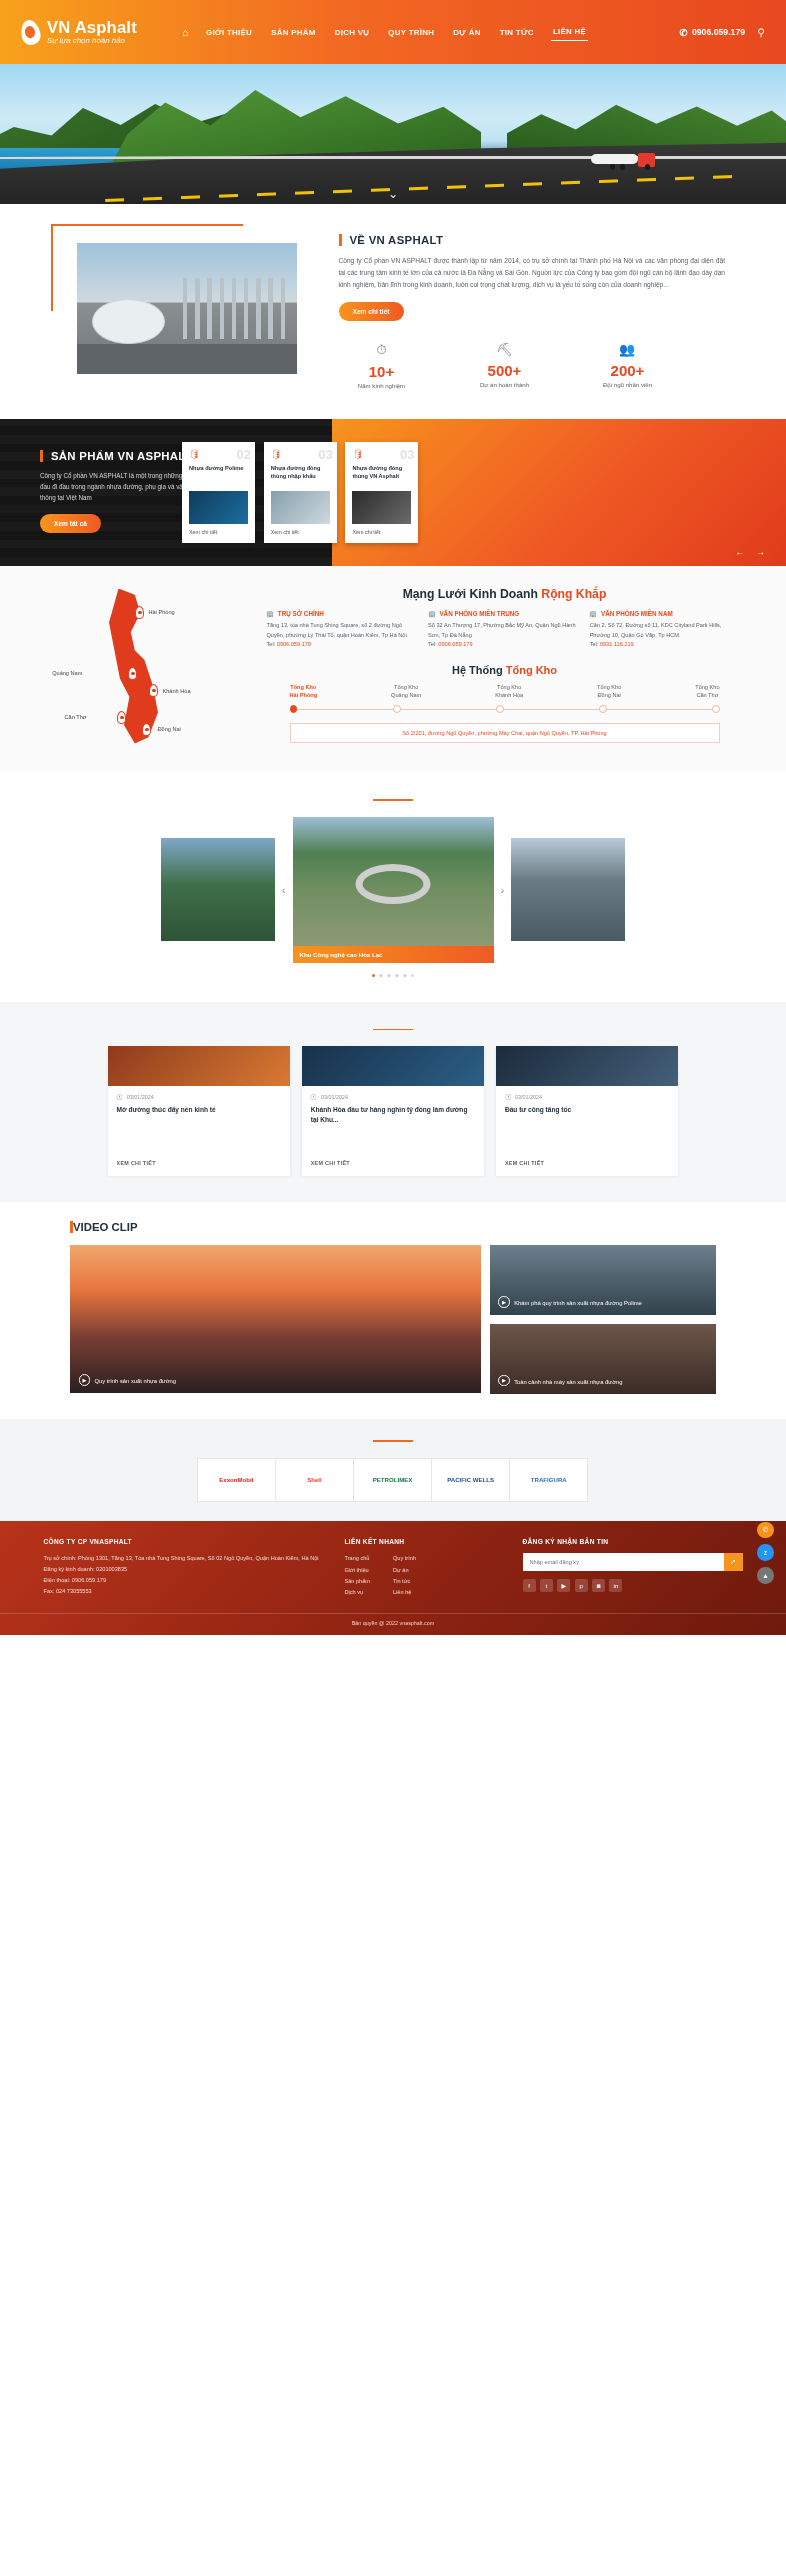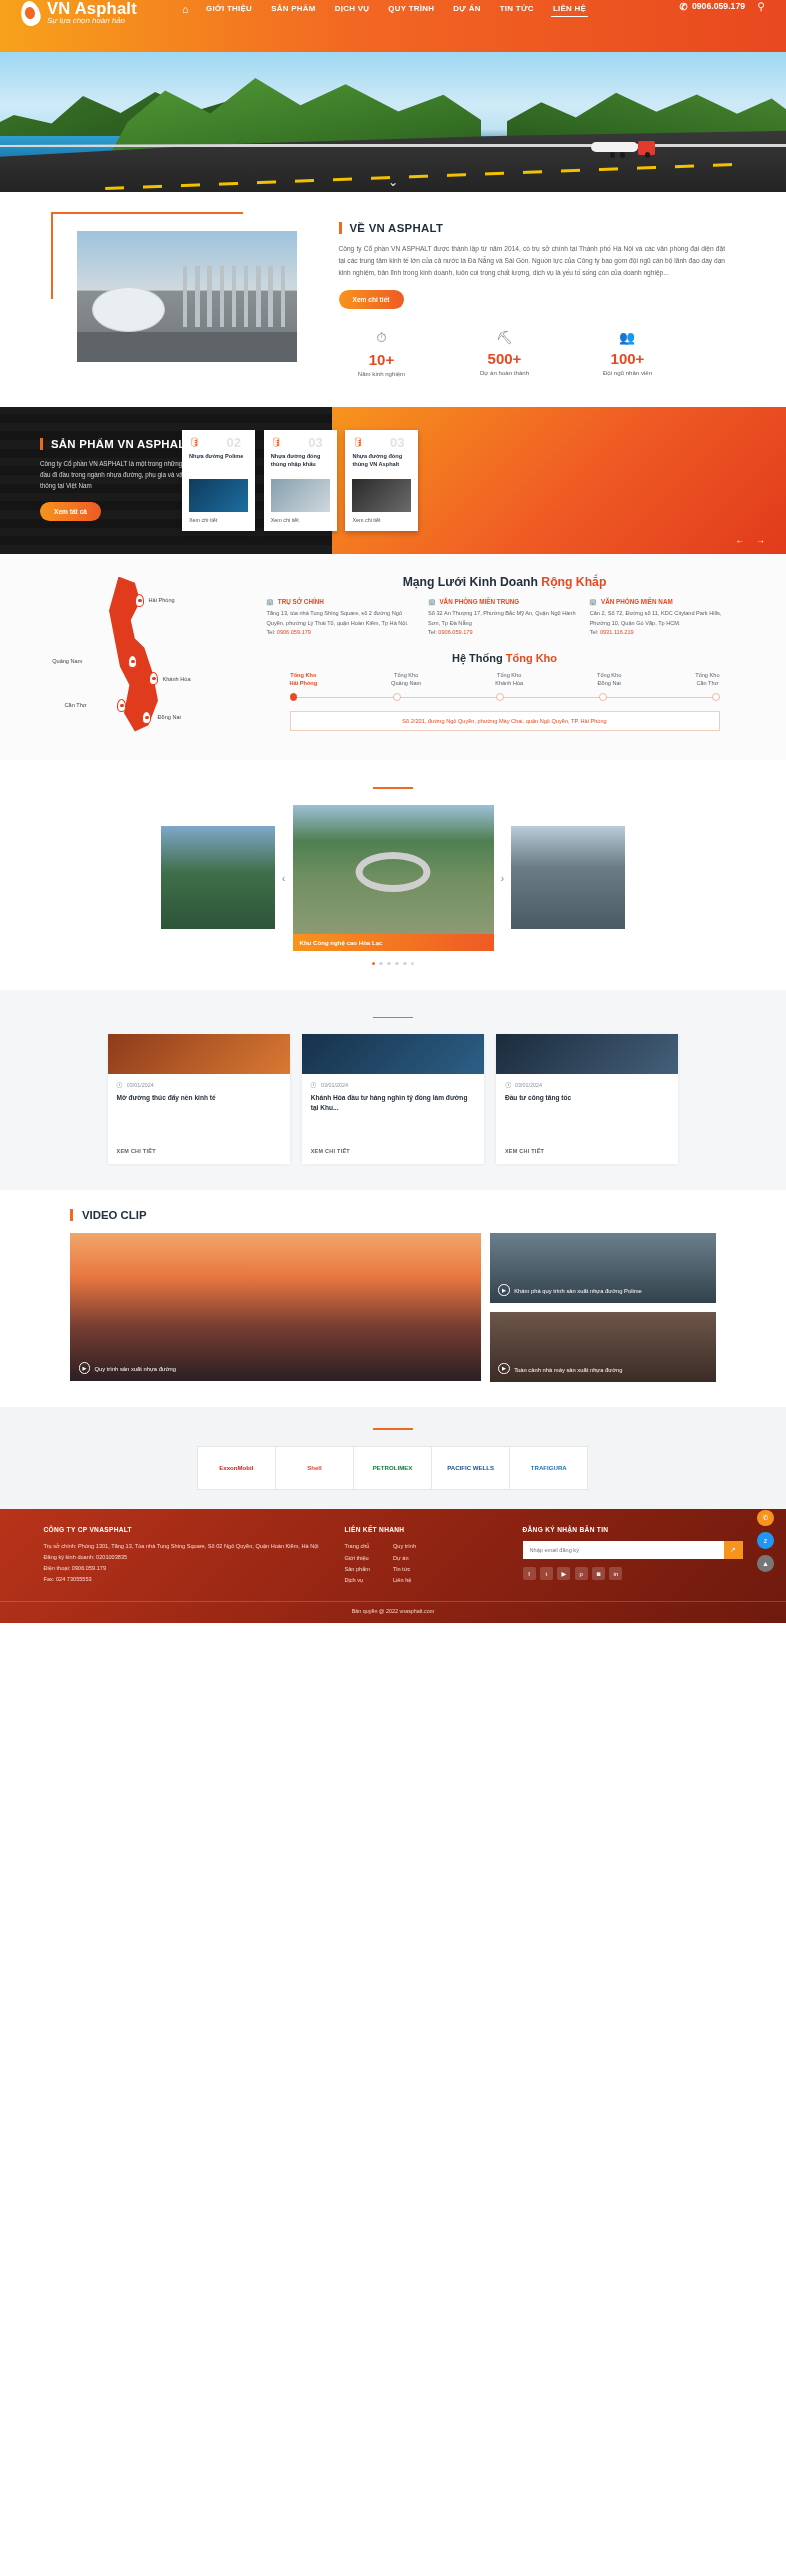--- a/index.html
+++ b/index.html
@@ -8,23 +8,23 @@
     width: 786px;
     font-family: "Liberation Sans", sans-serif;
     background:#fff;
     color:#333;
     overflow-x:hidden;
   }
   .page { width:786px; position:relative; }
 
   
   .header {
-    height:52px;
+    height:64px;
     background:linear-gradient(90deg,#f7a21b 0%, #f26722 45%, #e8481f 100%);
-    display:flex; align-items:flex-start;
+    display:flex; align-items:center;
     padding:0 21px;
     position:relative;
     z-index:20;
   }
   .logo-wrap { display:flex; align-items:center; gap:7px; }
   .logo-drop {
     width:19px; height:24.5px; background:#fff;
     border-radius:50% 50% 50% 50% / 62% 62% 38% 38%;
     transform:rotate(-12deg);
     position:relative;
@@ -164,21 +164,21 @@
   }
   .prod-desc{ font-size:6.3px; line-height:1.8; color:#d8d8d8; }
   .prod-cards{
     position:absolute; left:182px; top:23px; display:flex; gap:8.7px; z-index:4;
   }
   .prod-card{
     width:73px; background:#fff; padding:7px 7px 7.9px; position:relative;
     box-shadow:0 1.7px 5.2px rgba(0,0,0,.25);
   }
   .prod-card .num{
-    position:absolute; right:14px; top:5.2px; font-size:13px; font-weight:bold; color:#dfe3e6;
+    position:absolute; right:4px; top:5.2px; font-size:13px; font-weight:bold; color:#dfe3e6;
   }
   .prod-card .bico{ font-size:8.7px; color:#ef5a24; }
   .prod-card .pname{ font-size:5.6px; font-weight:bold; color:#23303d; line-height:1.45; margin:5.2px 0 4.4px; height:23px;}
   .prod-card .pimg{ height:33px; background:#cfd6dc; margin-bottom:4.4px; }
   .prod-card:nth-child(1) .pimg{ background:linear-gradient(135deg,#0f3b5c,#1d6ea0); }
   .prod-card:nth-child(2) .pimg{ background:linear-gradient(135deg,#86a0ad,#cfd8dd); }
   .prod-card:nth-child(3) .pimg{ background:linear-gradient(135deg,#2a2a2a,#6b6b6b); }
   .prod-card .plink{ font-size:5.4px; color:#4a545c; }
   .prod-arrows{
     position:absolute; right:21px; bottom:8.7px; color:#fff; font-size:8.7px; display:flex; gap:12.2px; z-index:5;
@@ -259,21 +259,21 @@
   .news-body{ padding:7.9px 8.7px 10.5px; }
   .news-date{ font-size:5.4px; color:#8b9298; display:flex; align-items:center; gap:3.5px; }
   .news-h{ font-size:6.6px; font-weight:bold; color:#23303d; line-height:1.55; margin:5.2px 0 24.5px; height:30px;}
   .news-link{ font-size:5.4px; font-weight:bold; color:#5b6268; letter-spacing:0.3px;}
 
   
   .video{ background:#fff; padding:19px 0 24.5px; }
   .video-inner{ width:646px; margin:0 auto; }
   .video-title{
     font-size:11.4px; font-weight:bold; color:#23303d;
-    border-left:3.5px solid #ef6a1f; padding-left:9px; margin-bottom:12.2px;
+    border-left:3.5px solid #ef6a1f; padding-left:0; margin-bottom:12.2px;
   }
   .video-row{ display:flex; gap:8.7px; }
   .video-main{
     width:411px; height:148px; position:relative;
     background:linear-gradient(180deg,#f0a66b 0%, #e9763f 30%, #7a3f33 62%, #2b1f22 100%);
   }
   .video-side{ flex:1; display:flex; flex-direction:column; gap:8.7px; }
   .video-sm{ height:70px; position:relative; }
   .video-sm.a{ background:linear-gradient(180deg,#6b7f8c,#32424c); }
   .video-sm.b{ background:linear-gradient(180deg,#6d564a,#3b2c26); }
@@ -405,21 +405,21 @@
             <div class="stat-num">10+</div>
             <div class="stat-lbl">Năm kinh nghiệm</div>
           </div>
           <div class="stat">
             <div class="stat-ico">⛏</div>
             <div class="stat-num">500+</div>
             <div class="stat-lbl">Dự án hoàn thành</div>
           </div>
           <div class="stat">
             <div class="stat-ico">👥</div>
-            <div class="stat-num">100+</div>
+            <div class="stat-num">200+</div>
             <div class="stat-lbl">Đội ngũ nhân viên</div>
           </div>
         </div>
       </div>
     </div>
   </div>
 
   <div class="products">
     <div class="products-bg"></div>
     <div class="products-panel"></div>

